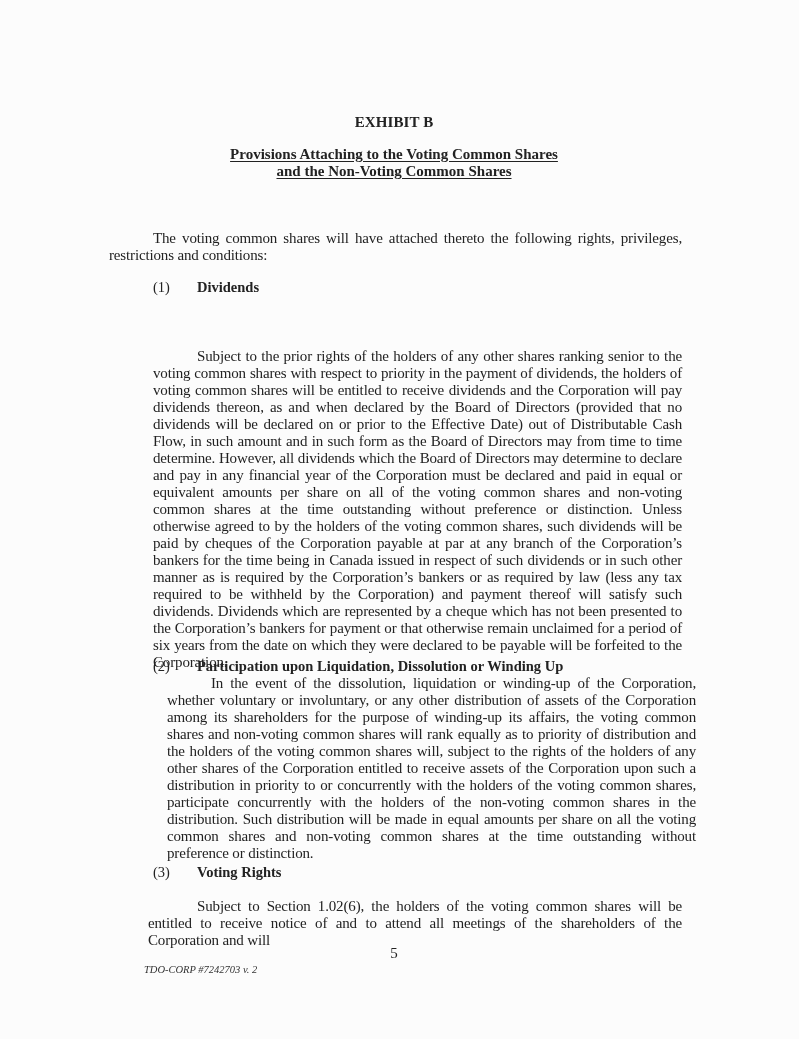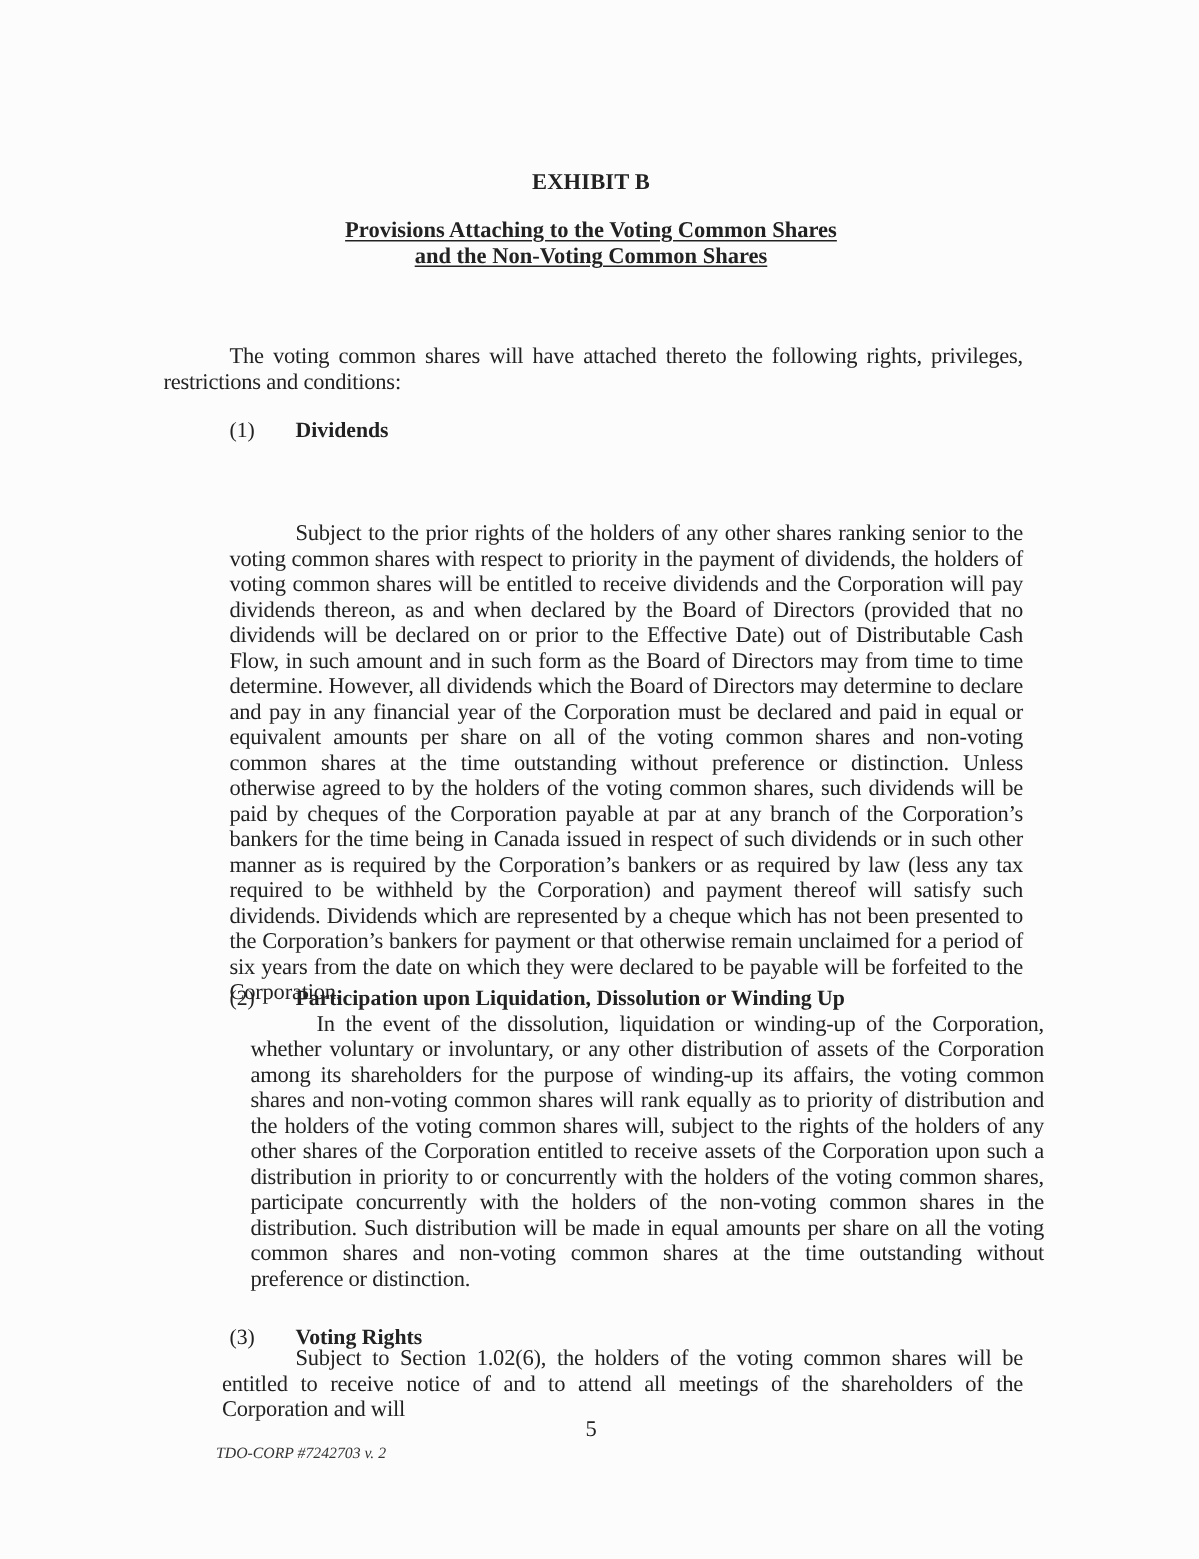--- a/index.html
+++ b/index.html
@@ -53,21 +53,21 @@
   .intro {
     left: 109px; top: 230px; width: 573px;
   }
   .sub-heading {
     font-size: 14.5px;
   }
   .sub-heading .num { display: inline-block; width: 44px; }
   .sub-heading .title { font-weight: bold; text-align: center; }
   .sh1 { left: 153px; top: 279px; }
   .sh2 { left: 153px; top: 642px; margin-top: 16px; }
-  .sh3 { left: 153px; top: 884px; }
+  .sh3 { left: 153px; top: 864px; }
   .p1 { left: 153px; top: 312px; width: 529px; margin-top: 36px; }
   .p2 { left: 167px; top: 675px; width: 529px; }
   .p3 { left: 148px; top: 898px; width: 534px; }
   .p1 .indent, .p2 .indent { width: 44px; }
   .p3 .indent { width: 49px; }
   .page-number {
     left: 0; width: 788px; top: 945px;
     text-align: center;
     font-size: 15px;
   }

